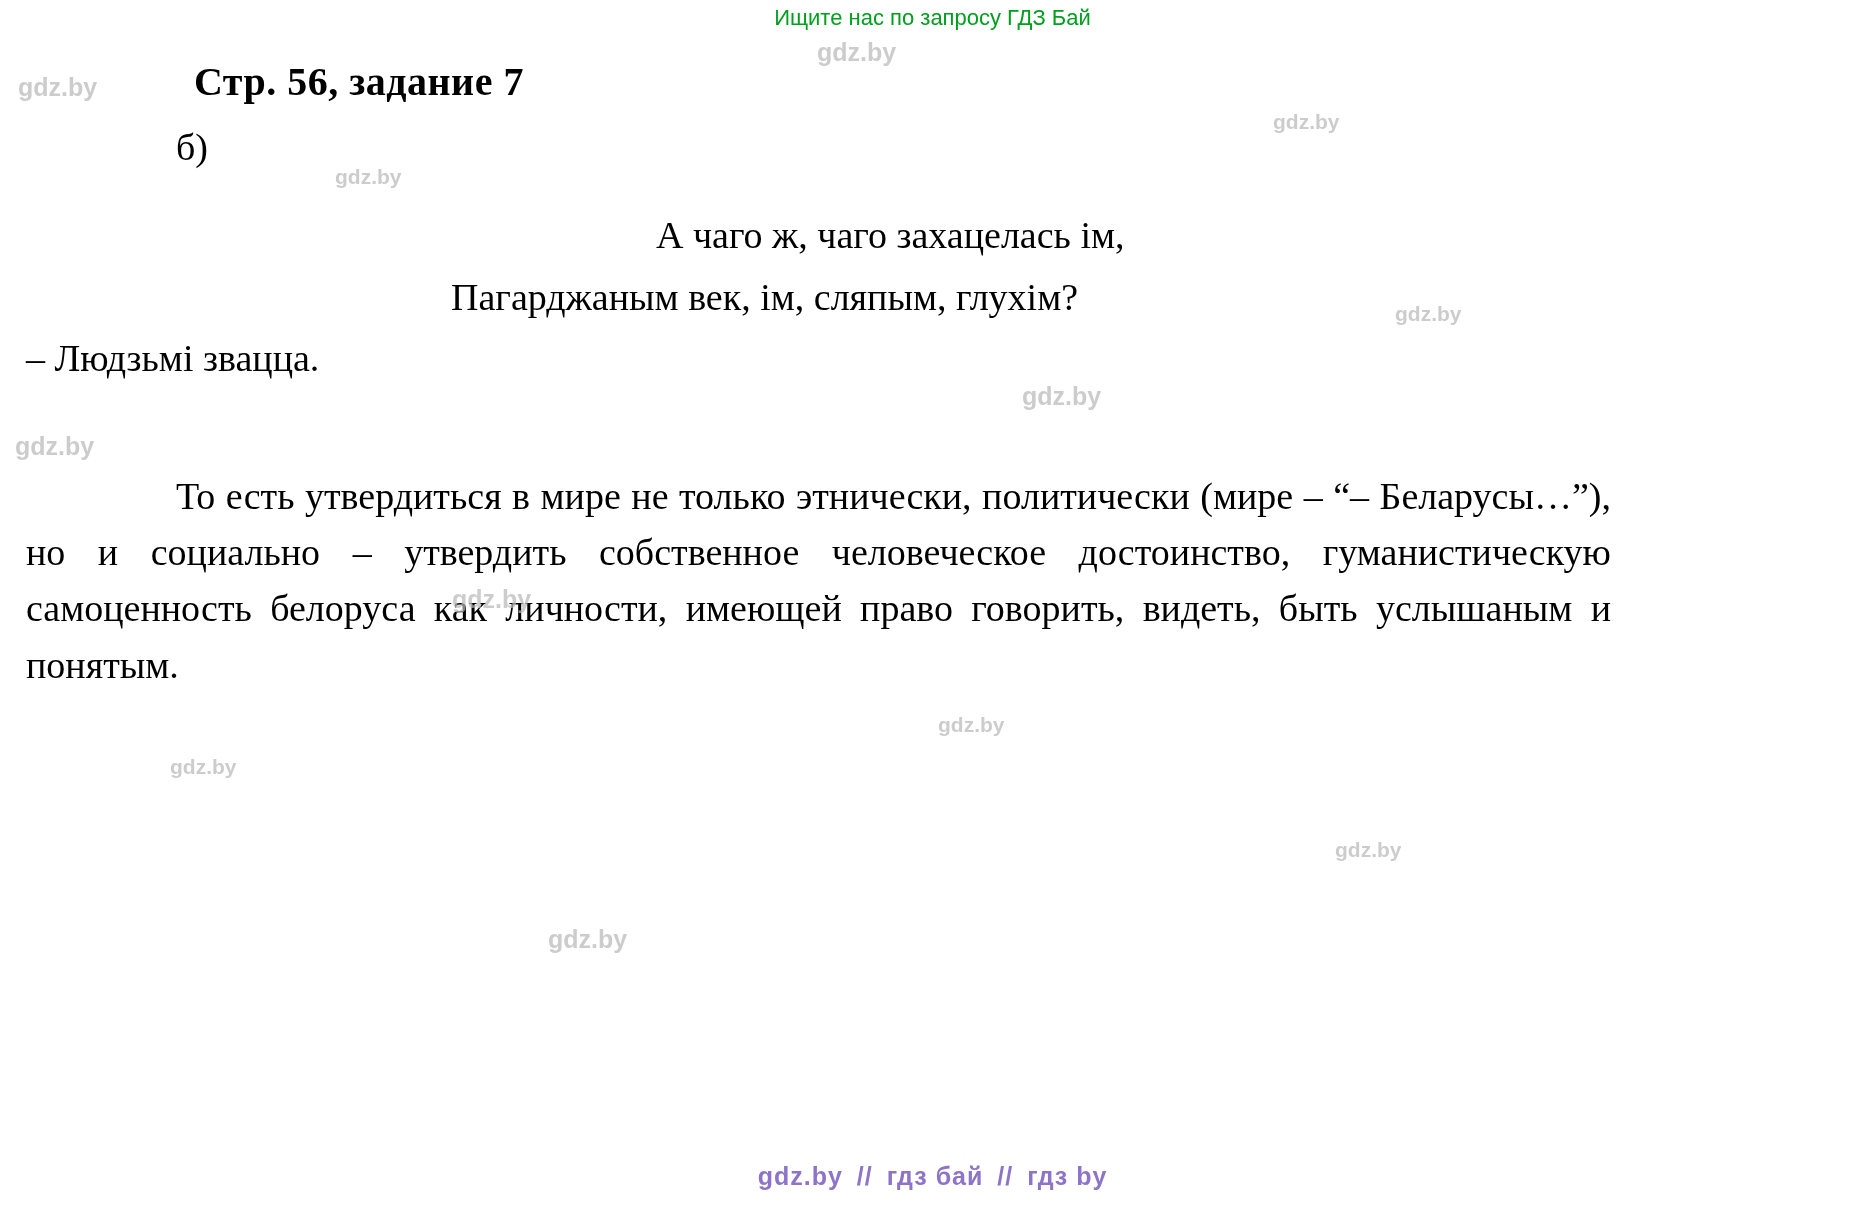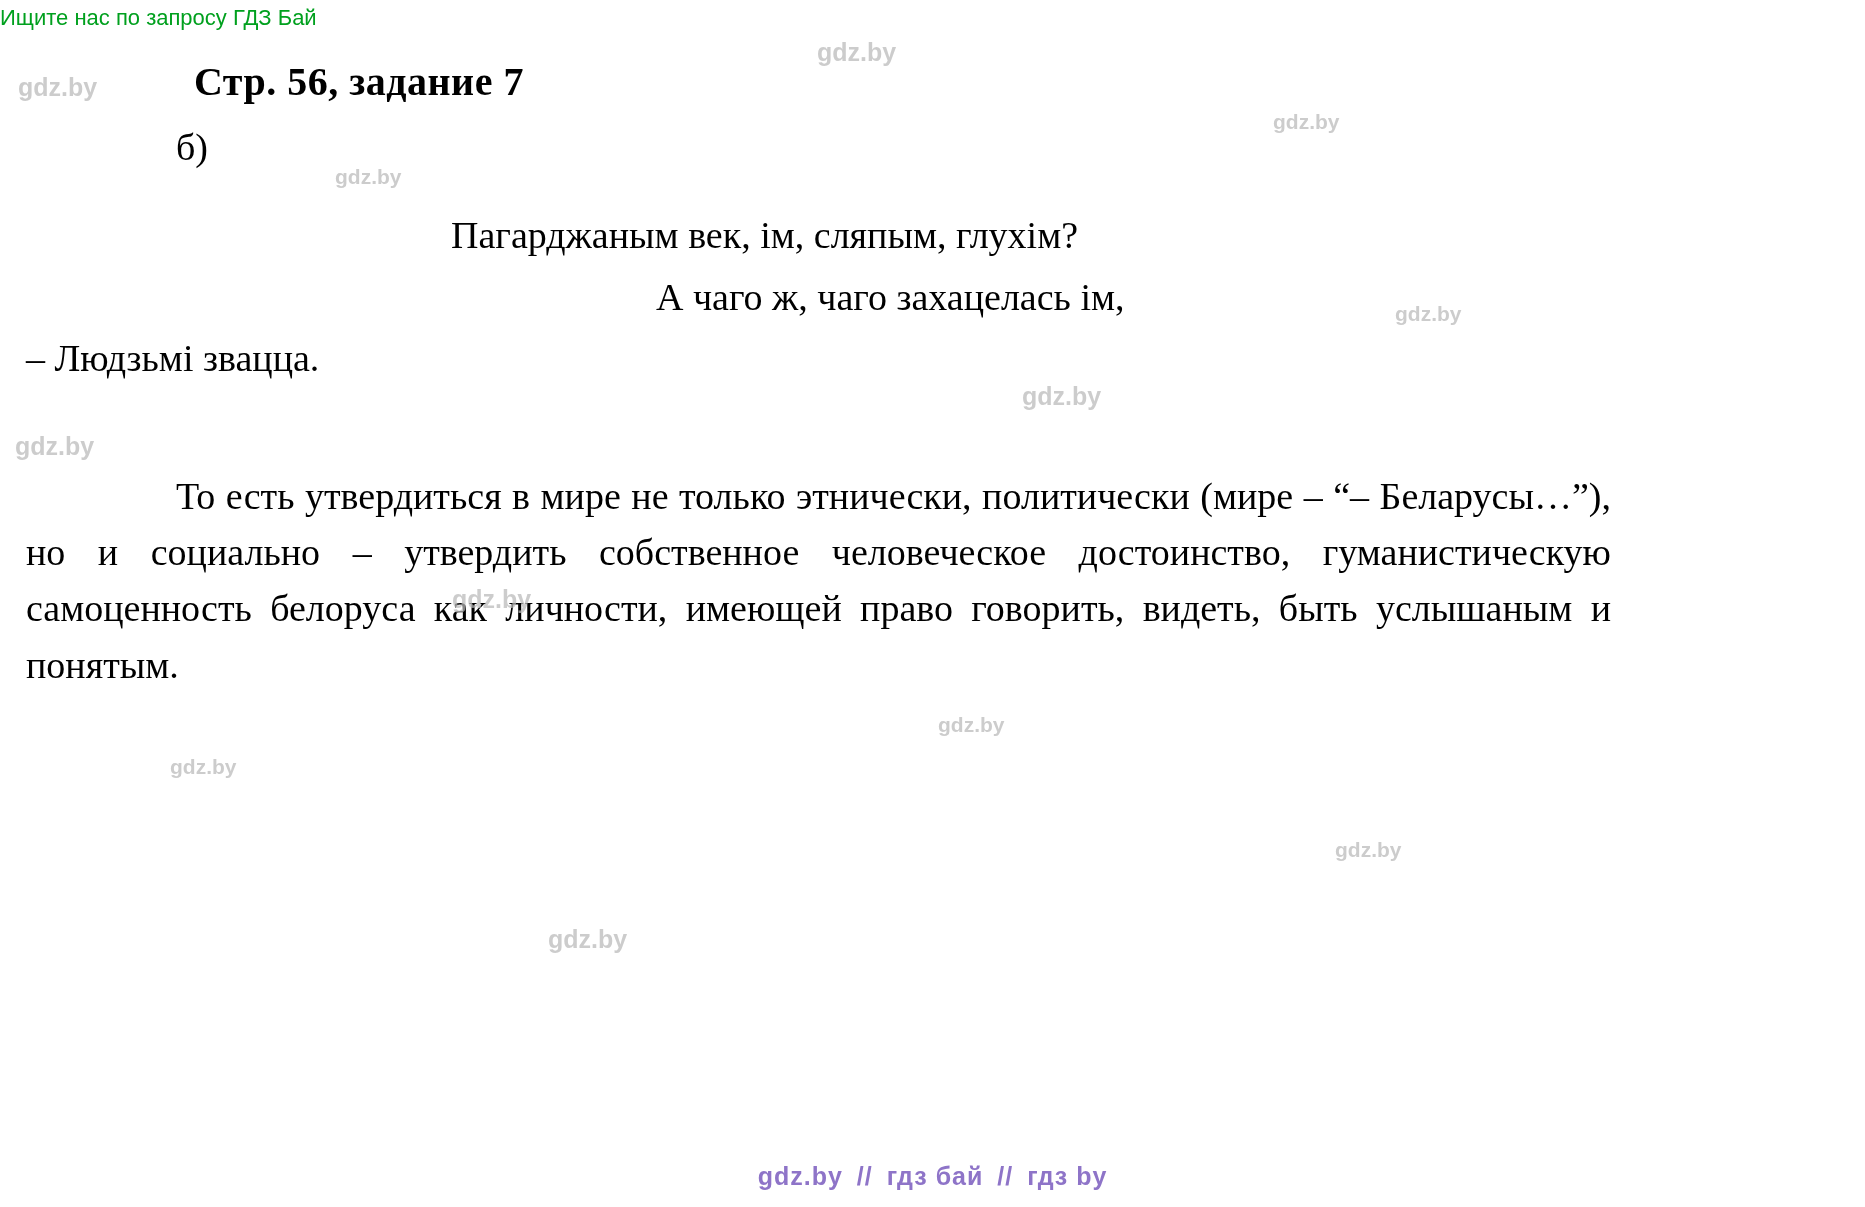--- a/index.html
+++ b/index.html
@@ -15,21 +15,21 @@
     position: relative;
     overflow: hidden;
   }
 
   
   .promo {
     position: absolute;
     top: 0;
     left: 0;
     width: 100%;
-    text-align: left;
+    text-align: center;
     font-family: "Liberation Sans", sans-serif;
     font-size: 22px;
     color: #00a01e;
     padding-top: 5px;
     white-space: nowrap;
   }
 
   
   .page {
     position: absolute;
@@ -112,22 +112,22 @@
 <div class="promo">Ищите нас по запросу ГДЗ Бай</div>
 
 <div class="page">
 
   <div class="title">Стр. 56, задание 7</div>
 
 
   <div class="part-b">б)</div>
 
   <div class="verse">
+    <span class="line l1">А чаго ж, чаго захацелась ім,</span>
     <span class="line l2">Пагарджаным век, ім, сляпым, глухім?</span>
-    <span class="line l1">А чаго ж, чаго захацелась ім,</span>
     <span class="line l3">– Людзьмі звацца.</span>
   </div>
 
   <div class="gap"></div>
 
   <p class="body">То есть утвердиться в мире не только этнически, политически (мире – “– Беларусы…”), но и социально – утвердить собственное человеческое достоинство, гуманистическую самоценность белоруса как личности, имеющей право говорить, видеть, быть услышаным и понятым.</p>
 
 </div>
 
 <div id="watermark-layer">

